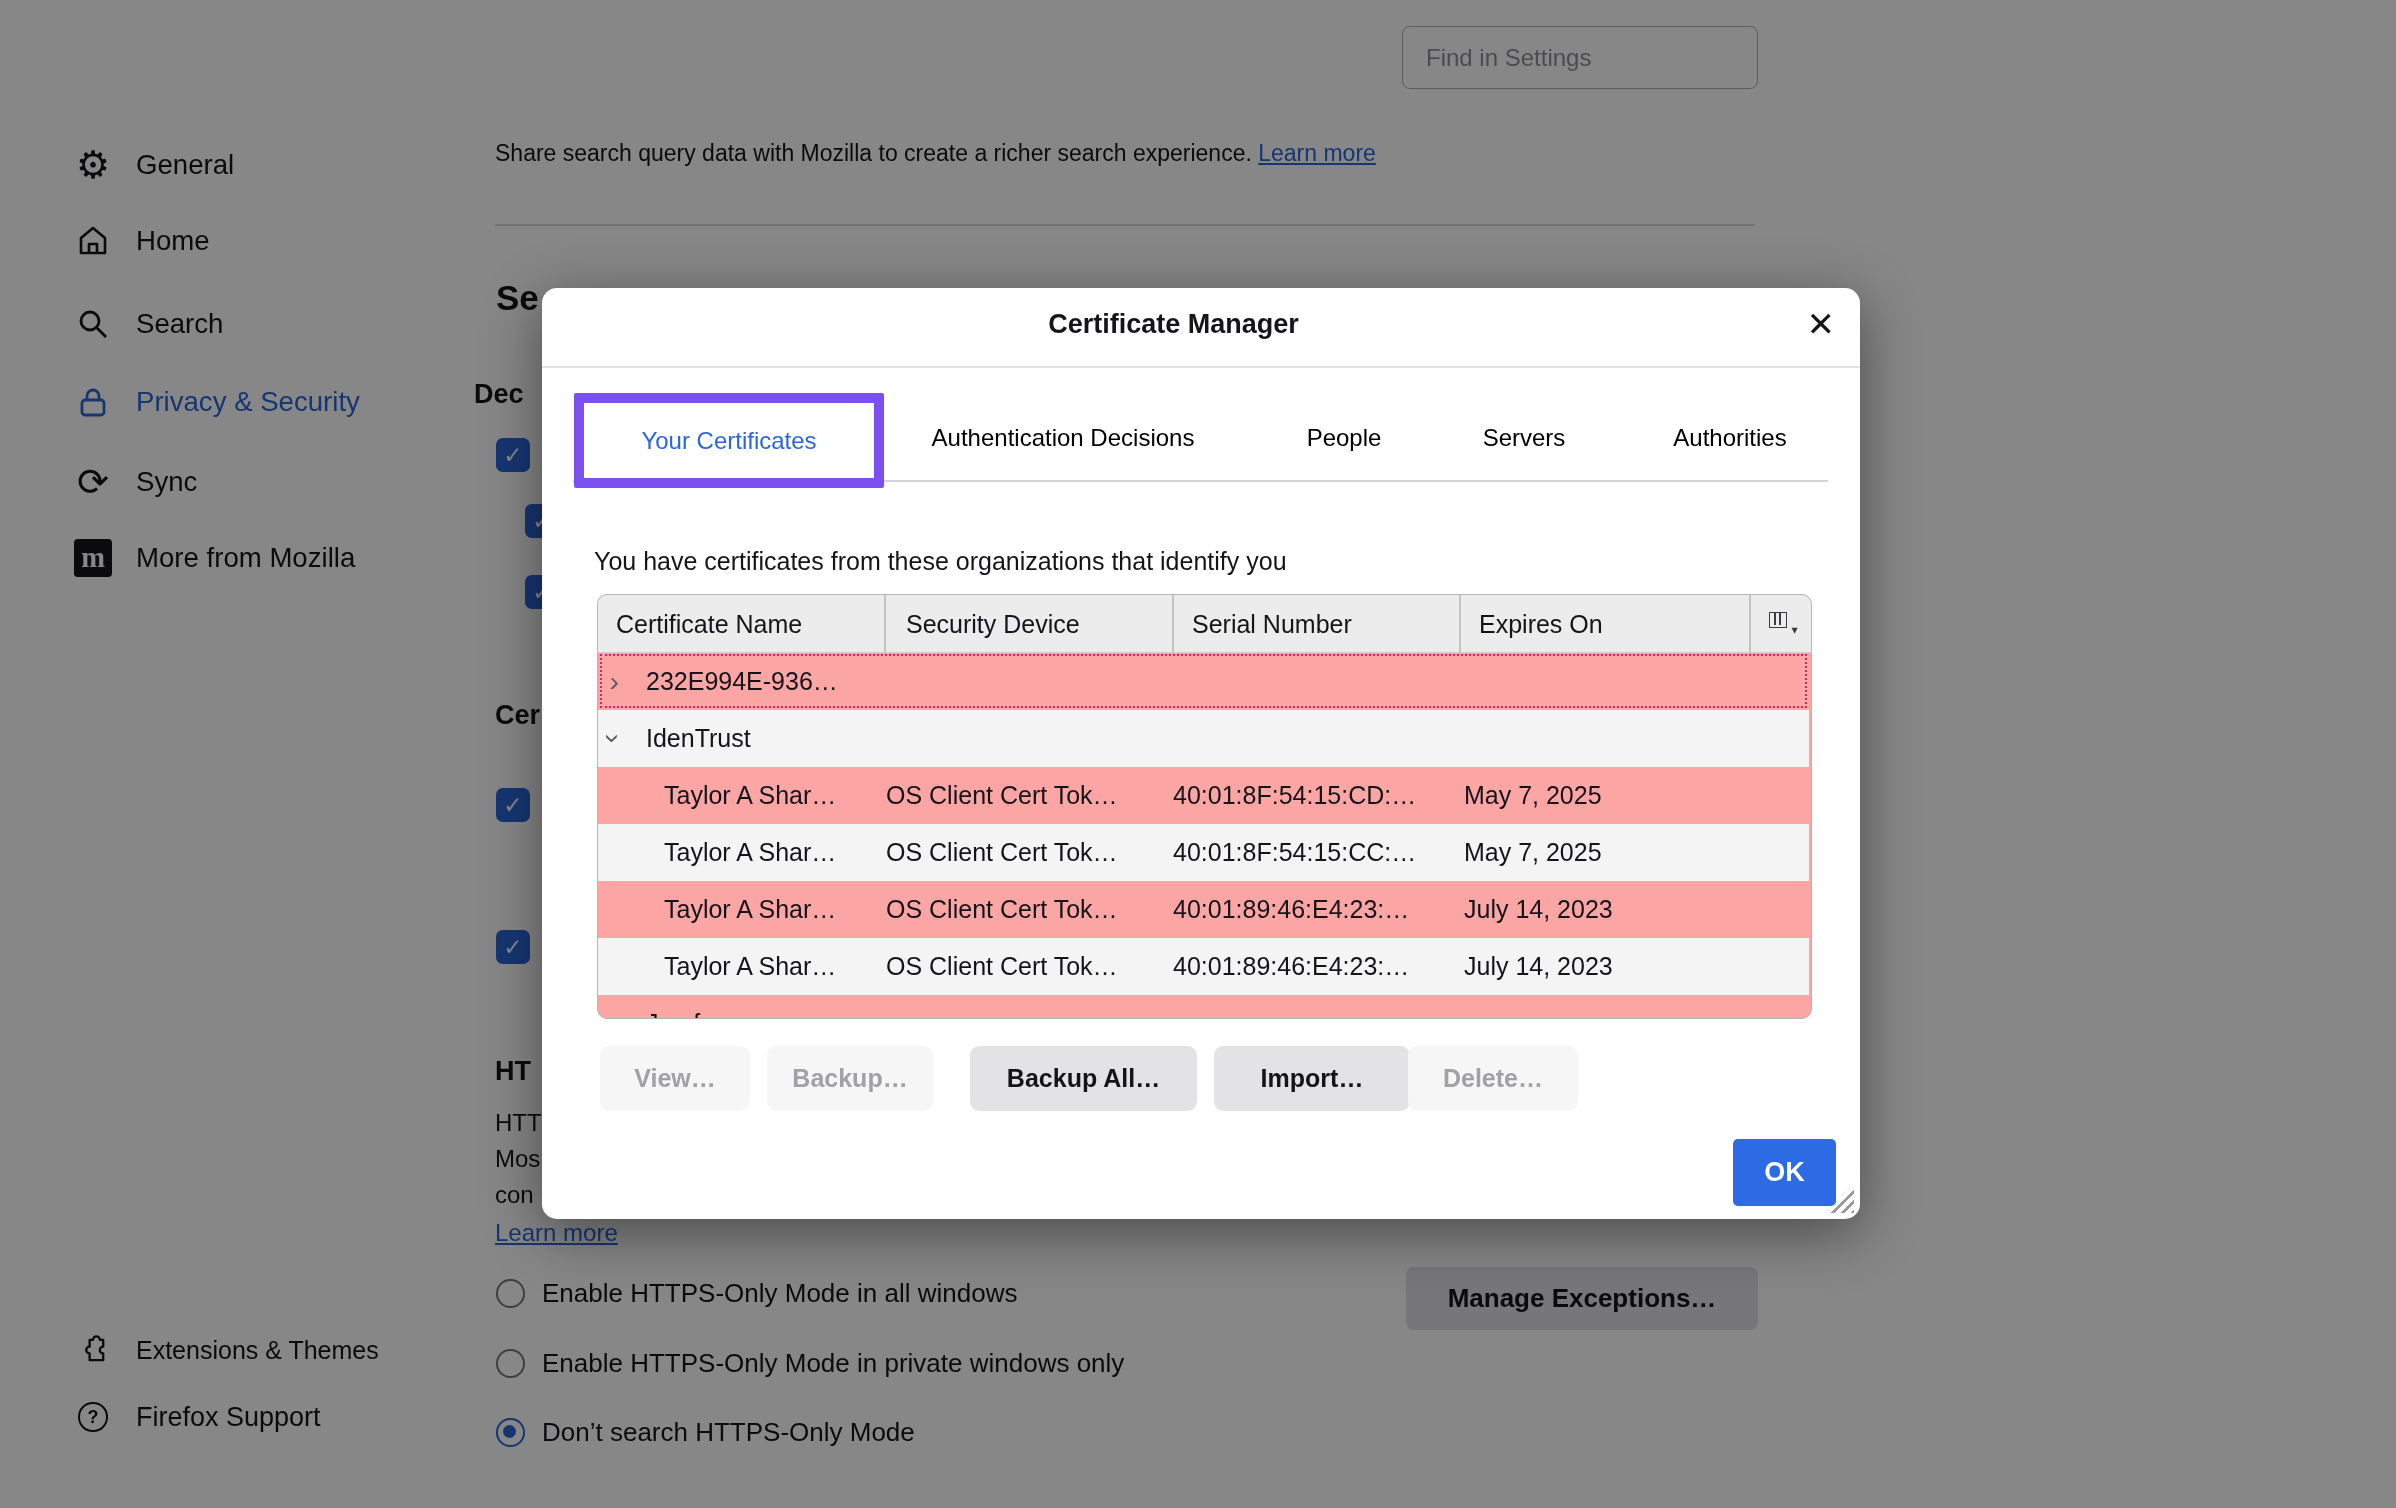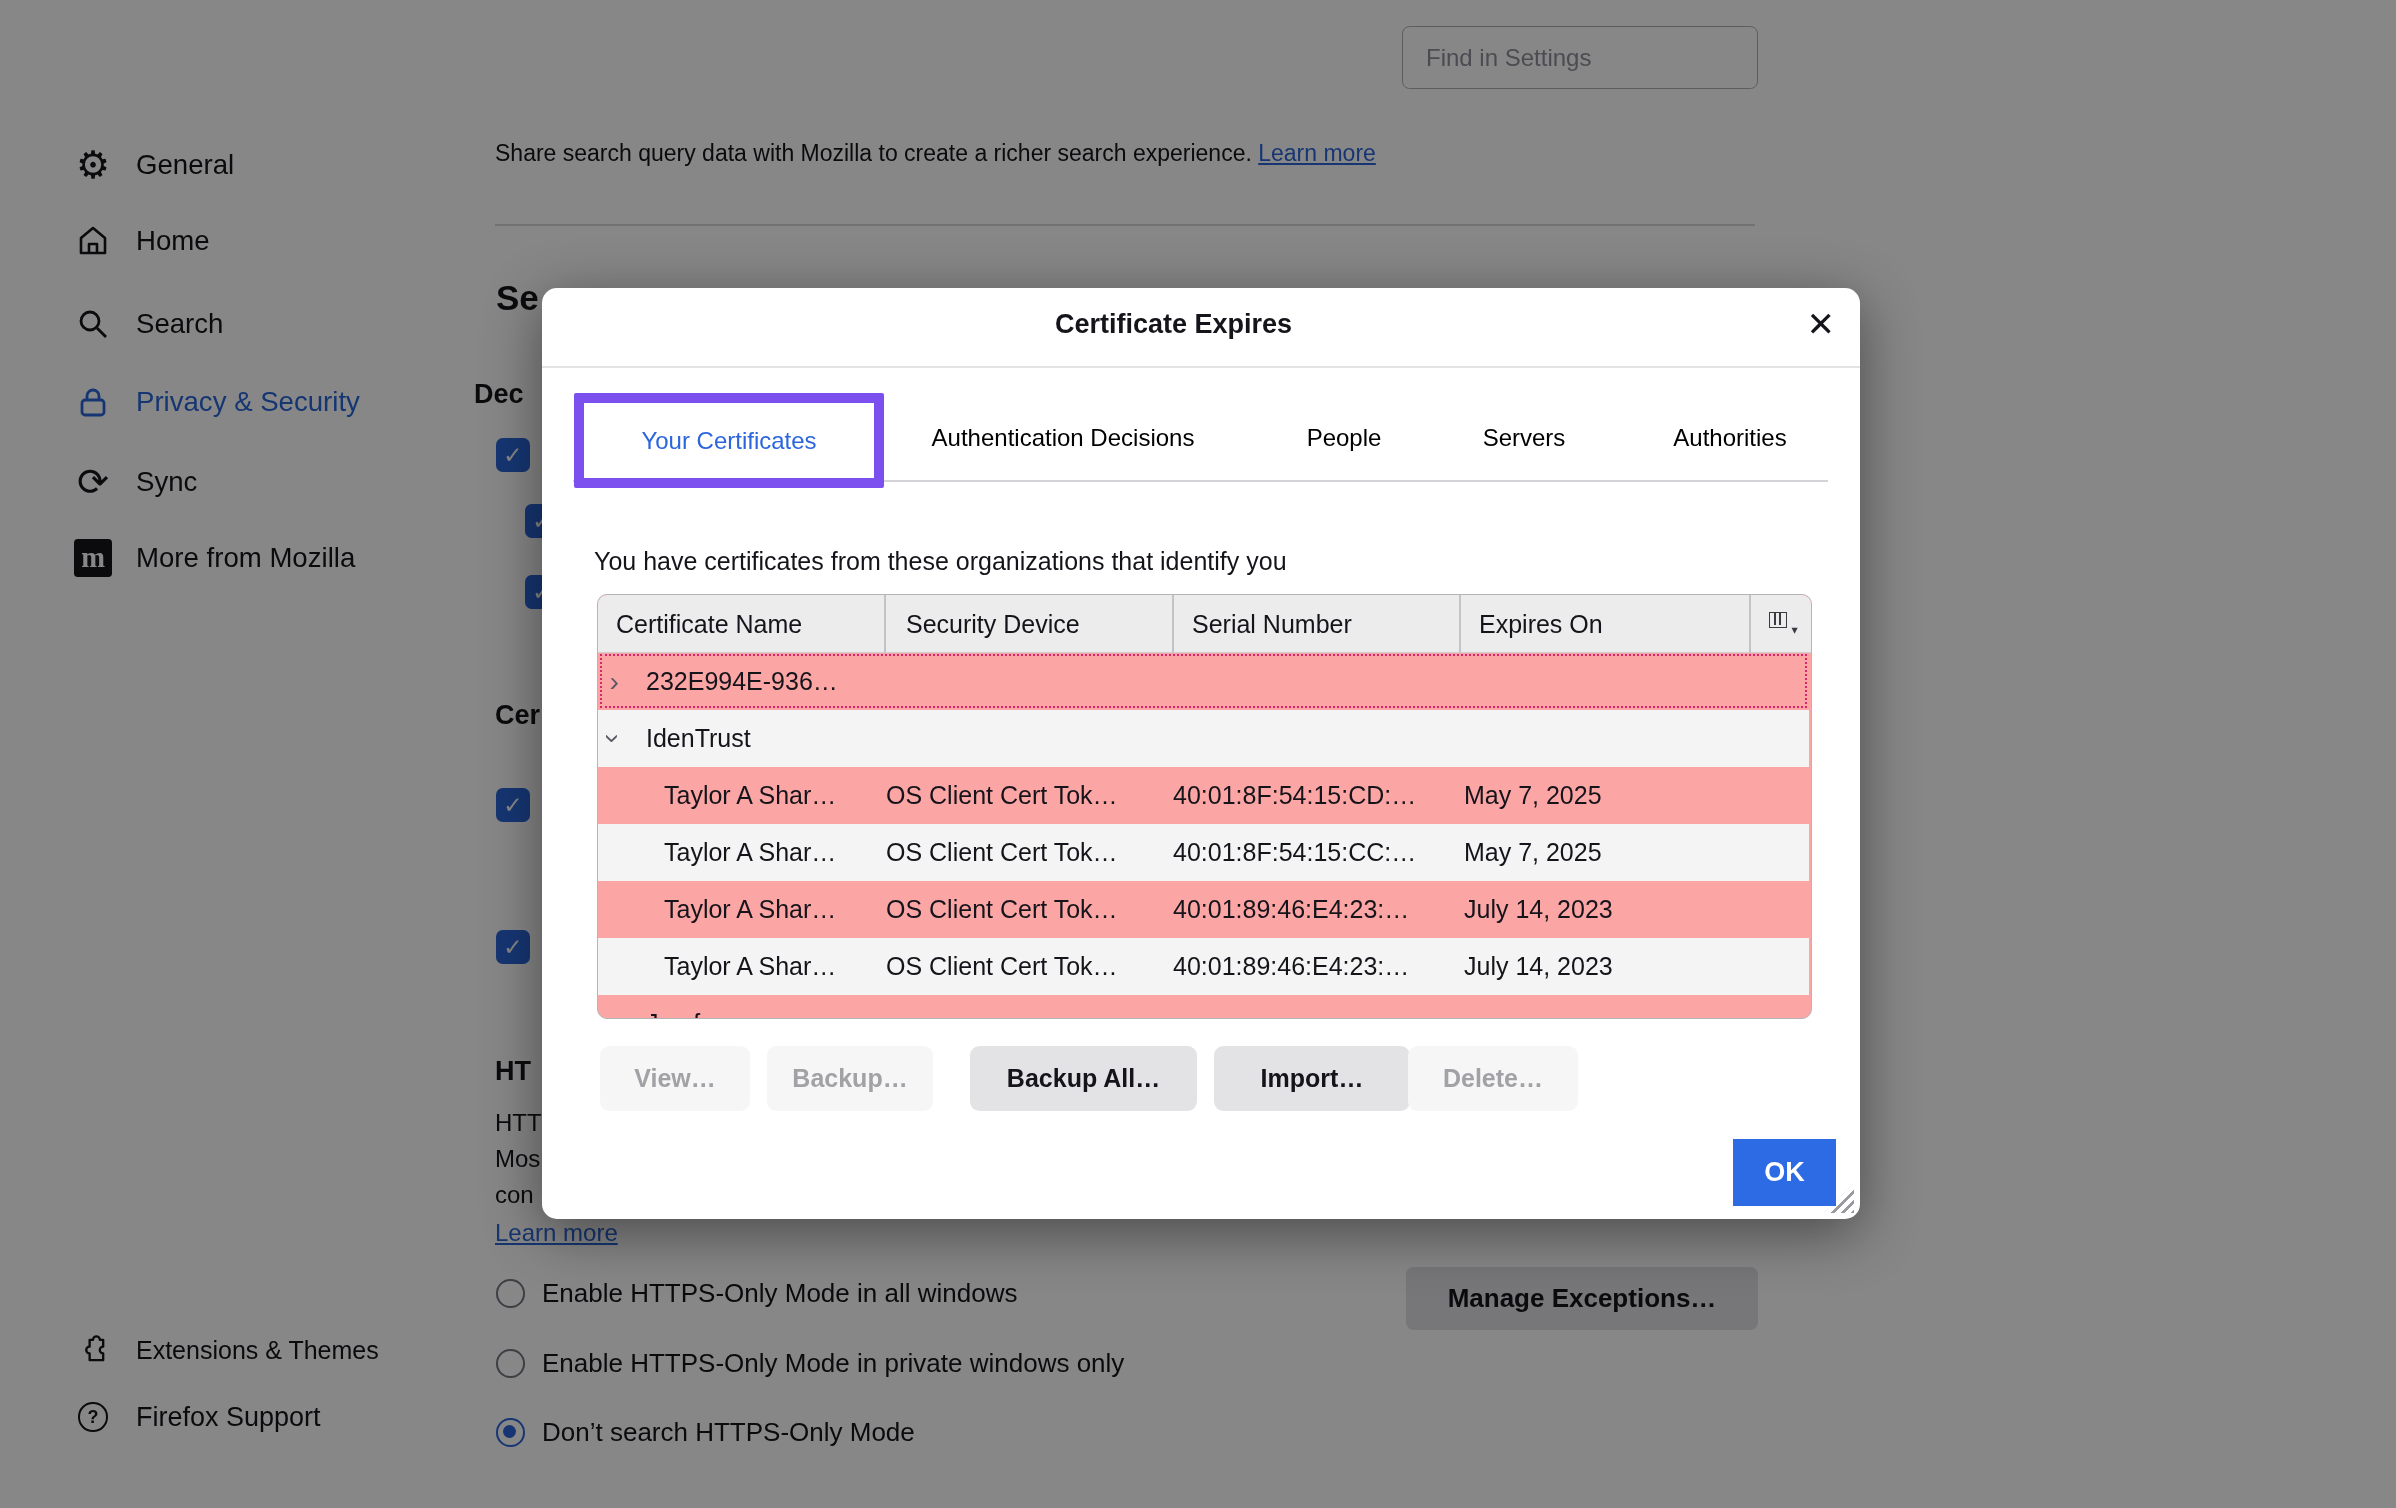--- a/index.html
+++ b/index.html
@@ -70,21 +70,21 @@
   .trow{position:absolute;left:0;width:1211px;height:57px;font-size:25px;}
   .trow.shade{background:#f4f4f4;}
   .cell{position:absolute;top:0;height:57px;line-height:57px;white-space:nowrap;}
   .chev{color:#5b5b66;font-size:28.5px;}
   .chev.exp{display:inline-block;transform:rotate(90deg);}
   .focus-dotted{position:absolute;left:1.9px;top:59px;width:1207px;height:54px;border:2.9px dotted #d6246e;z-index:2;}
 
   .dlg-btn{position:absolute;top:758px;height:65px;border-radius:9.5px;display:flex;align-items:center;
            justify-content:center;font-size:25px;font-weight:600;background:#e3e3e5;color:#15141a;cursor:pointer;}
   .dlg-btn.disabled{background:#f6f6f6;color:#a1a1a6;cursor:default;}
-  .ok-btn{position:absolute;left:1191px;top:851px;width:103px;height:67px;border-radius:0;background:#2c6be3;
+  .ok-btn{position:absolute;left:1191px;top:851px;width:103px;height:67px;border-radius:5px;background:#2c6be3;
           color:#fff;font-size:27px;font-weight:700;display:flex;align-items:center;justify-content:center;cursor:pointer;}
   .grip{position:absolute;right:5.7px;bottom:5.7px;width:30px;height:30px;cursor:nwse-resize;
         background:repeating-linear-gradient(135deg,transparent 0 4.8px,#9a9aa0 4.8px 7.1px);
         clip-path:polygon(100% 0,100% 100%,0 100%);}
 </style>
 </head>
 <body>
 
 <div class="stage">
 
@@ -182,21 +182,21 @@
         <span class="side-icon">
           <span class="qmark">?</span>
         </span>
         <span class="side-label" style="font-size:27px">Firefox Support</span>
       </div>
     </div>
 
   <div class="dim"></div>
 
   <div class="dialog">
-    <div class="dlg-title">Certificate Expires</div>
+    <div class="dlg-title">Certificate Manager</div>
     <div class="dlg-close">✕</div>
     <div class="dlg-hr"></div>
 
     <div class="tabline"></div>
     <div id="tab-zone">
         <div class="tab" style="left: 521px;">Authentication Decisions</div>
         <div class="tab" style="left: 802px;">People</div>
         <div class="tab" style="left: 982px;">Servers</div>
         <div class="tab" style="left: 1188px;">Authorities</div>
       </div>

